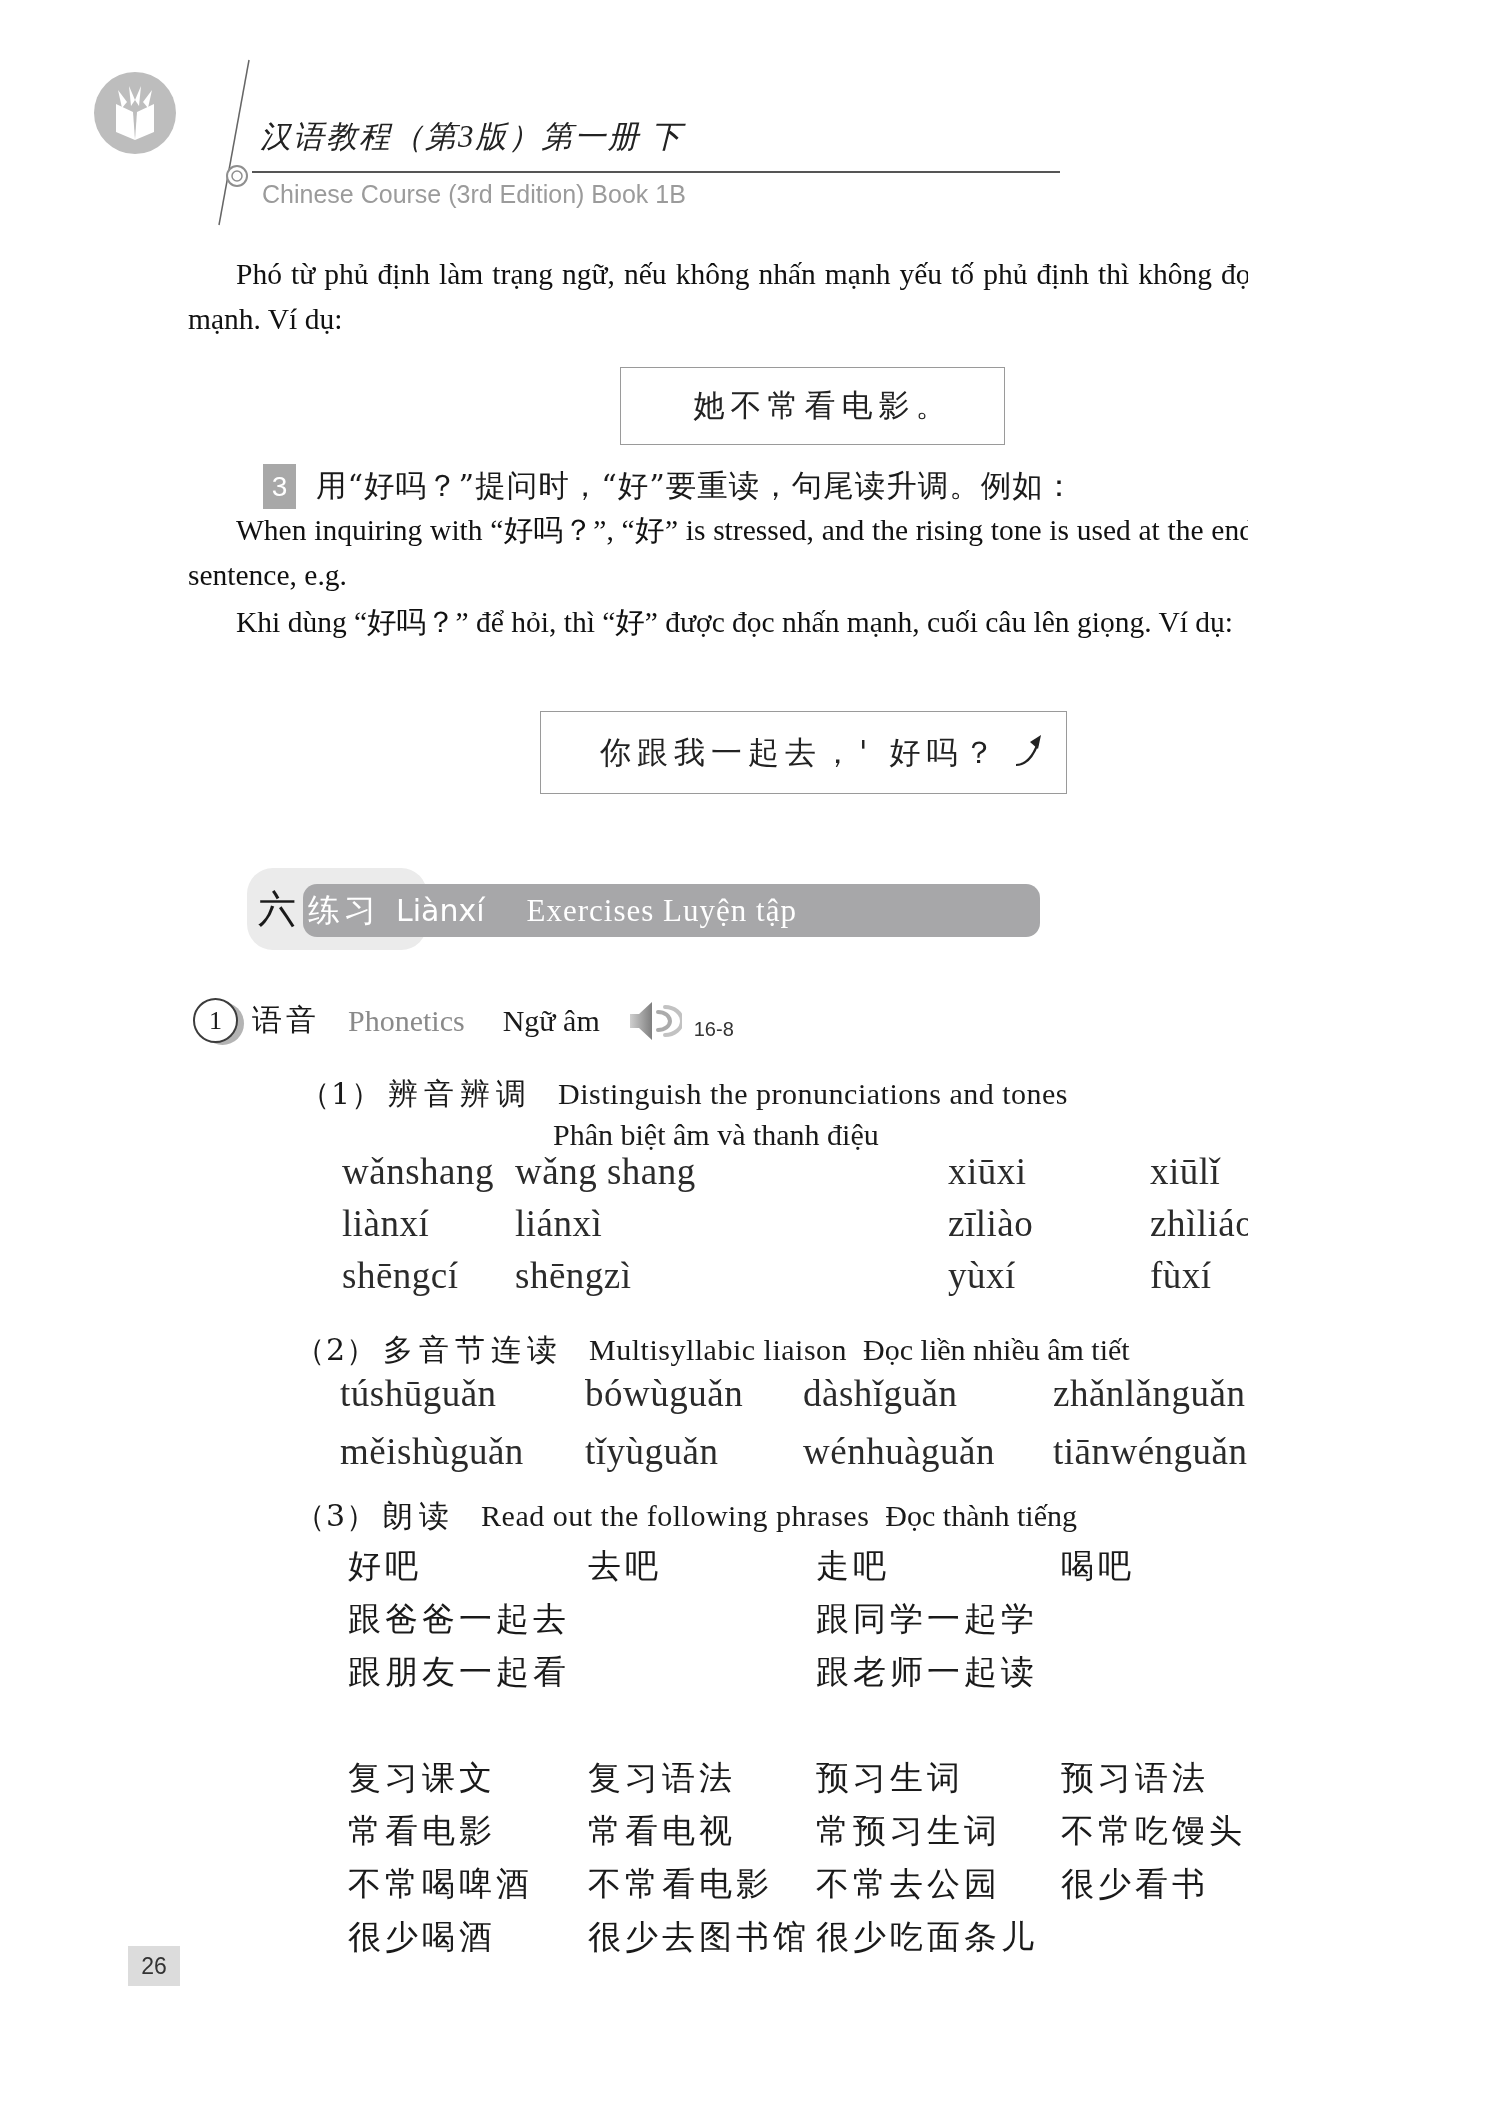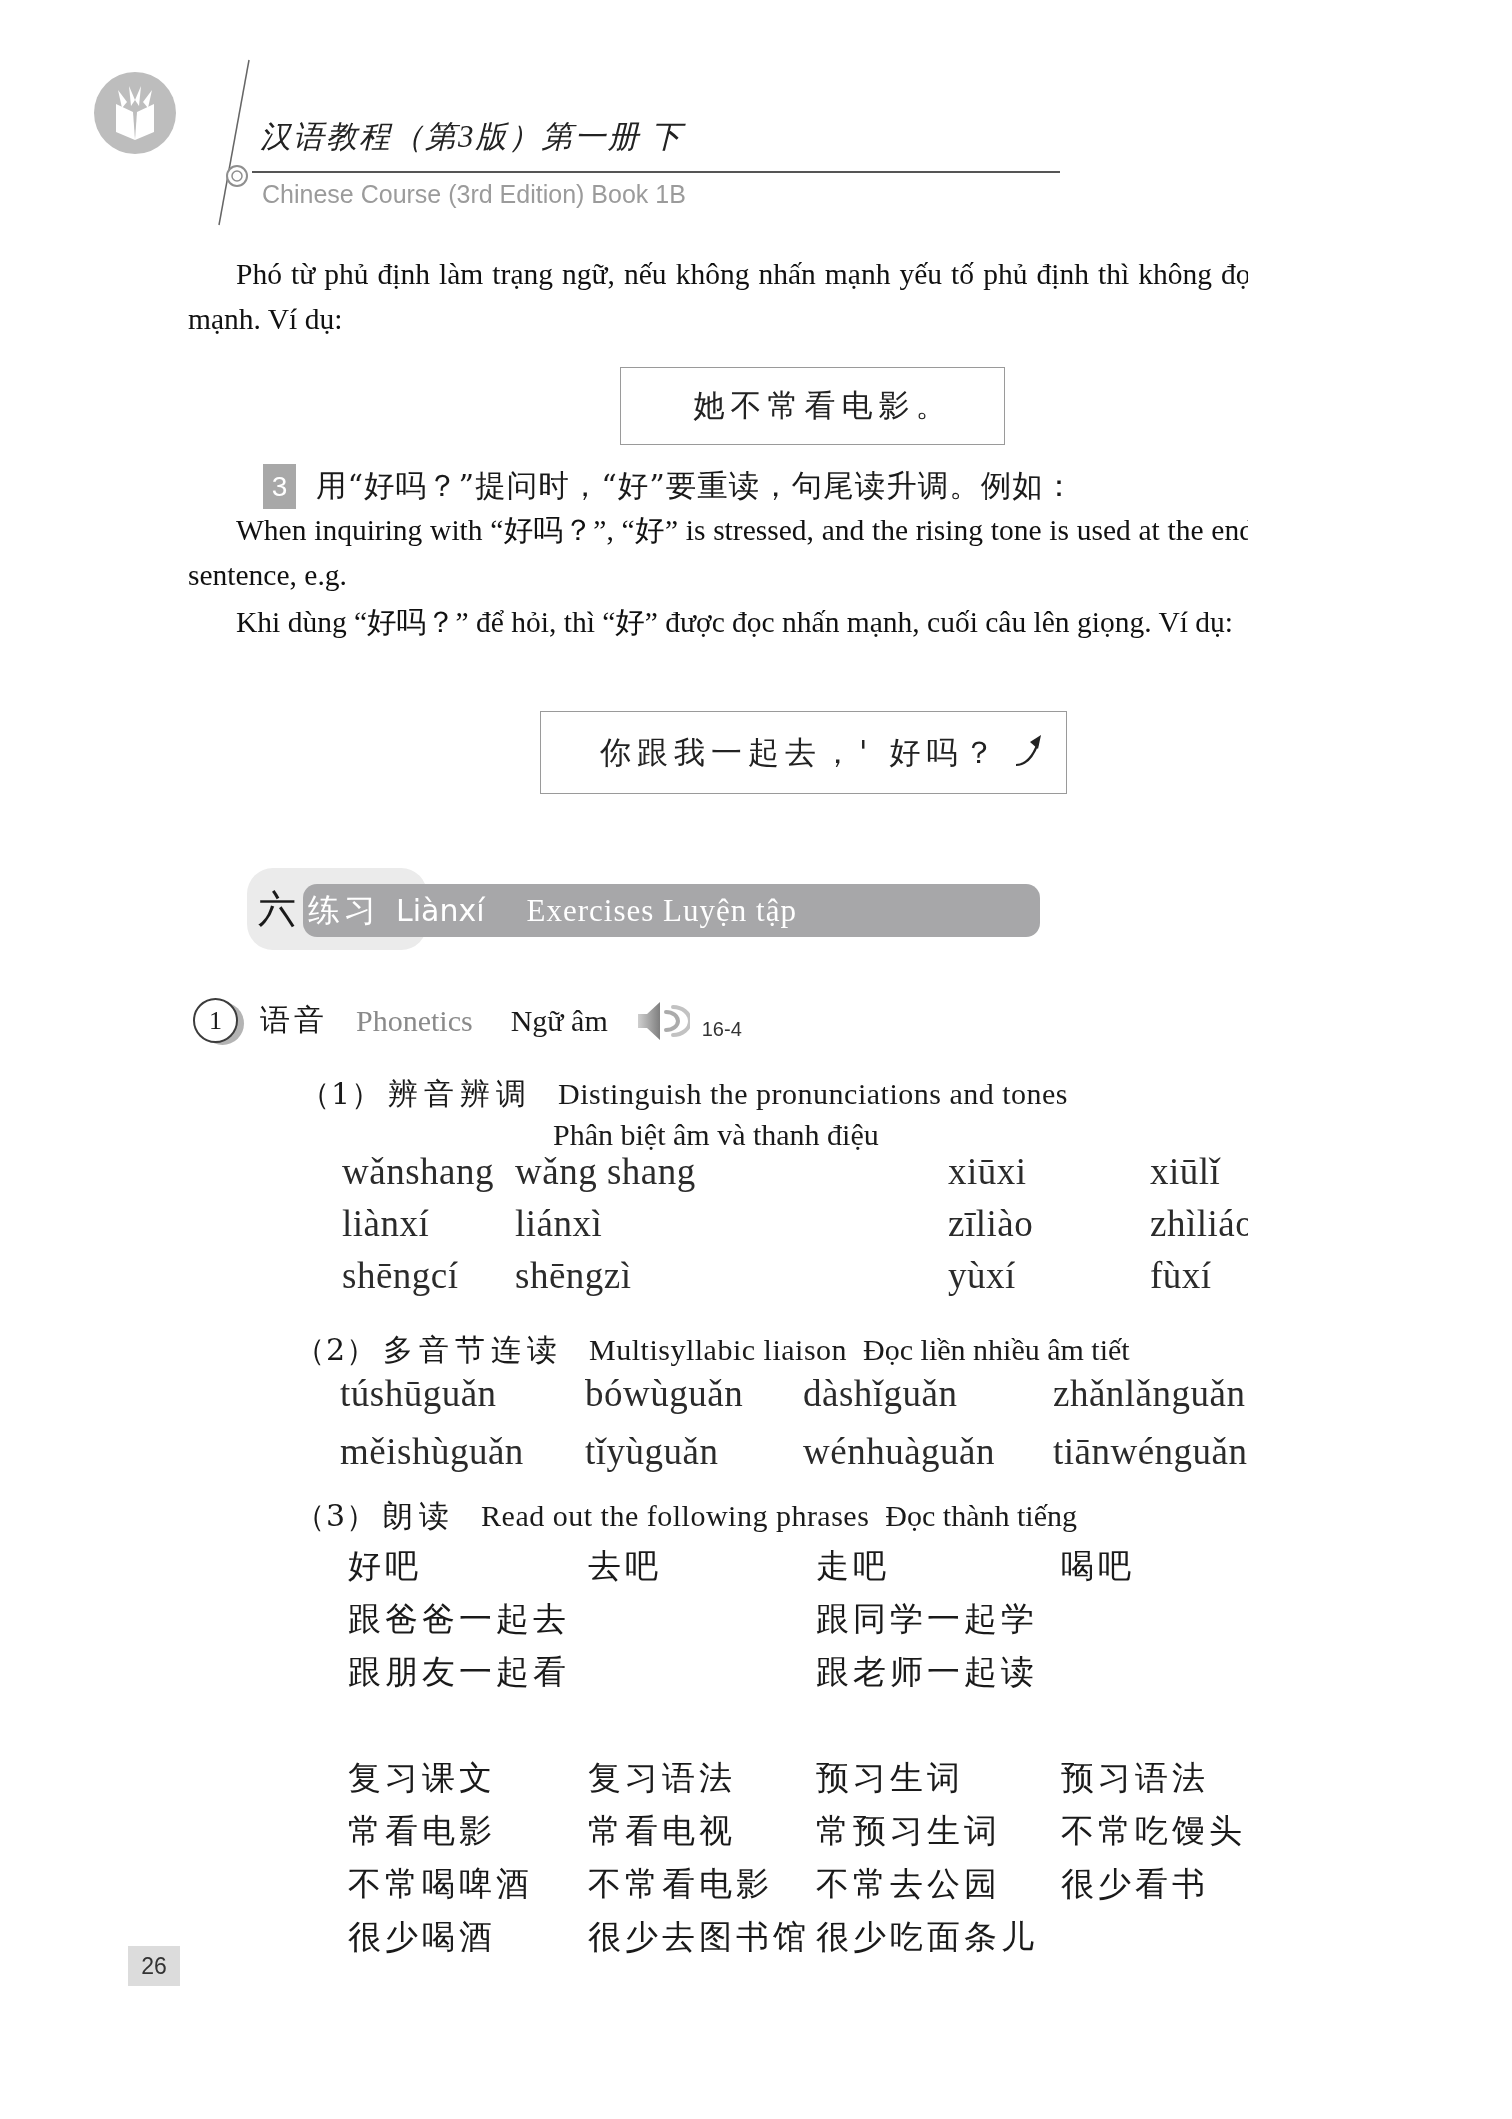--- a/index.html
+++ b/index.html
@@ -112,35 +112,35 @@
   <div class="abs six-pill" style="left:247px;top:868px;width:180px;height:82px;"></div>
   <div class="abs six-num zh" style="left:258px;top:884px;">六</div>
   <div class="abs six-bar" style="left:303px;top:884px;width:732px;height:53px;">
     <span class="bar-zh zh">练习</span>
     <span class="bar-py">Liànxí</span>
     <span class="bar-rest">Exercises Luyện tập</span>
   </div>
 
   <div class="abs" style="left:193px;top:998px;display:flex;align-items:center;">
     <span class="circle-num">1</span>
-    <span class="phon-zh zh" style="margin-left:22px;">语音</span>
+    <span class="phon-zh zh" style="margin-left:14px;">语音</span>
     <span class="phon-en" style="margin-left:28px;">Phonetics</span>
     <span class="phon-vi" style="margin-left:38px;">Ngữ âm</span>
     <svg width="52" height="42" style="margin-left:30px;" aria-hidden="true">
       <defs>
         <linearGradient id="spk" x1="0" y1="0" x2="1" y2="0">
           <stop offset="0" stop-color="#cfcfcf"></stop>
             <stop offset="1" stop-color="#7e7e7e"></stop>
         </linearGradient>
       </defs>
       <polygon points="0,14 9,14 22,2 22,40 9,28 0,28" fill="url(#spk)"></polygon>
       <path d="M28,12 a12,9 0 0 1 0,18" stroke="#ababab" stroke-width="4" fill="none" stroke-linecap="round"></path>
       <path d="M35,7 a17,14 0 0 1 0,28" stroke="#c2c2c2" stroke-width="4" fill="none" stroke-linecap="round"></path>
     </svg>
-    <span class="audio-label" style="margin-left:12px;margin-top:18px;">16-4</span>
+    <span class="audio-label" style="margin-left:12px;margin-top:18px;">16-8</span>
   </div>
 
   <div class="abs part-line" style="left:300px;top:1074px;">
     <span class="part-label zh">（1）</span>
     <span class="part-zh zh">辨音辨调</span>
     <span class="part-en">Distinguish the pronunciations and tones</span>
   </div>
   <div class="abs" style="left:553px;top:1118px;font-size:30px;">Phân biệt âm và thanh điệu</div>
 
   <div class="abs grid g1" style="left:342px;top:1150px;width:1110px;">

